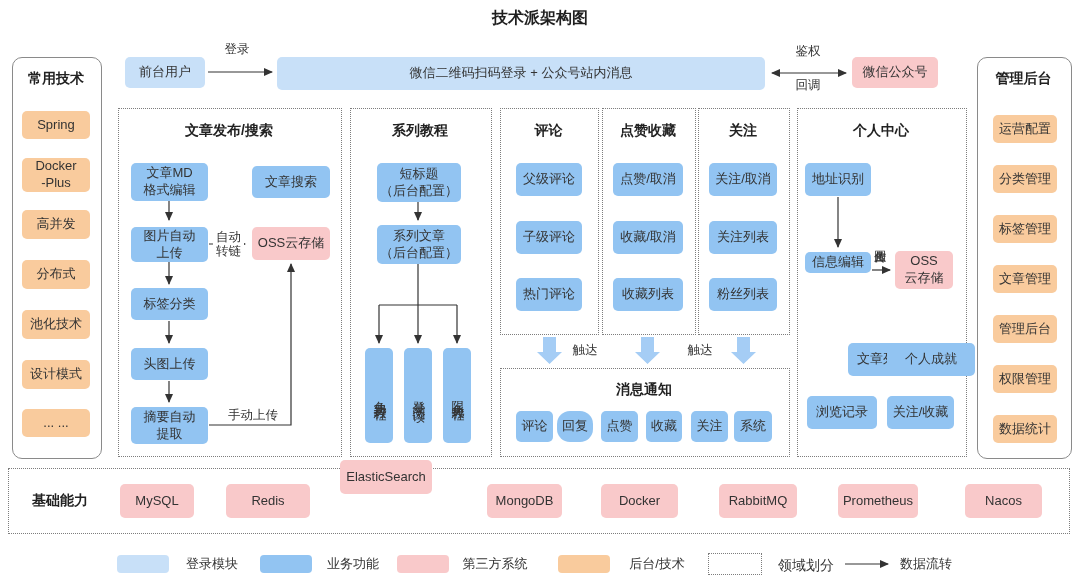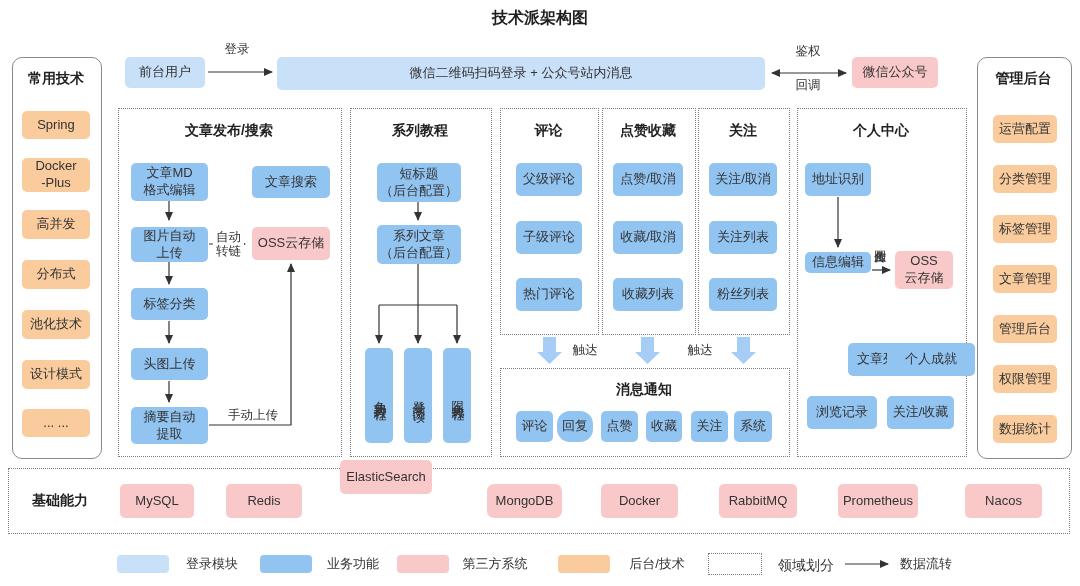--- a/index.html
+++ b/index.html
@@ -169,23 +169,23 @@
 <div class="box pink" style="left:895px;top:251px;width:58px;height:38px;">OSS
 云存储</div>
 <div class="box bizblue" style="left:807px;top:343px;width:70px;height:33px;margin-left:41px;">文章列表</div>
 <div class="box bizblue" style="left:887px;top:343px;width:88px;height:33px;">个人成就</div>
 <div class="box bizblue" style="left:807px;top:396px;width:70px;height:33px;">浏览记录</div>
 <div class="box bizblue" style="left:887px;top:396px;width:67px;height:33px;">关注/收藏</div>
 
 <div class="dashed" style="left:8px;top:468px;width:1060px;height:64px;"></div>
 <div class="sec-title" style="left:26px;top:492px;width:68px;">基础能力</div>
 <div class="box pink" style="left:112px;top:484px;width:74px;height:34px;margin-left:8px;">MySQL</div>
-<div class="box pink" style="left:226px;top:484px;width:76px;height:34px;">Redis</div>
+<div class="box pink" style="left:226px;top:484px;width:84px;height:34px;">Redis</div>
 <div class="box pink" style="left:340px;top:460px;width:92px;height:34px;">ElasticSearch</div>
-<div class="box pink" style="left:487px;top:484px;width:75px;height:34px;border-radius:7px;">MongoDB</div>
+<div class="box pink" style="left:487px;top:484px;width:75px;height:34px;">MongoDB</div>
 <div class="box pink" style="left:601px;top:484px;width:77px;height:34px;">Docker</div>
 <div class="box pink" style="left:719px;top:484px;width:78px;height:34px;">RabbitMQ</div>
 <div class="box pink" style="left:838px;top:484px;width:80px;height:34px;">Prometheus</div>
 <div class="box pink" style="left:965px;top:484px;width:77px;height:34px;">Nacos</div>
 
 <div class="swatch lightblue" style="left:117px;top:555px;width:52px;"></div>
 <div class="lbl" style="left:184px;top:557px;width:56px;font-size:13px;">登录模块</div>
 <div class="swatch bizblue" style="left:260px;top:555px;width:52px;"></div>
 <div class="lbl" style="left:325px;top:557px;width:56px;font-size:13px;">业务功能</div>
 <div class="swatch pink" style="left:397px;top:555px;width:52px;"></div>

